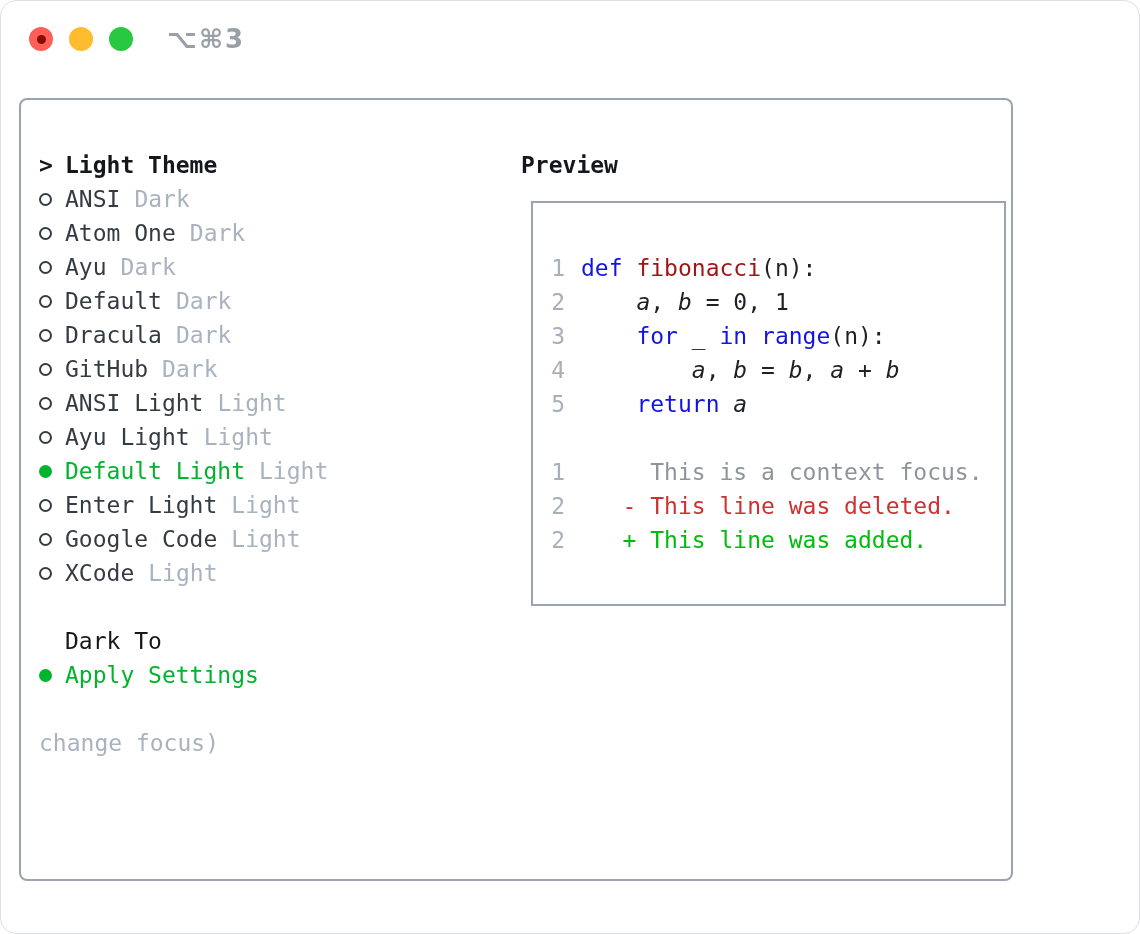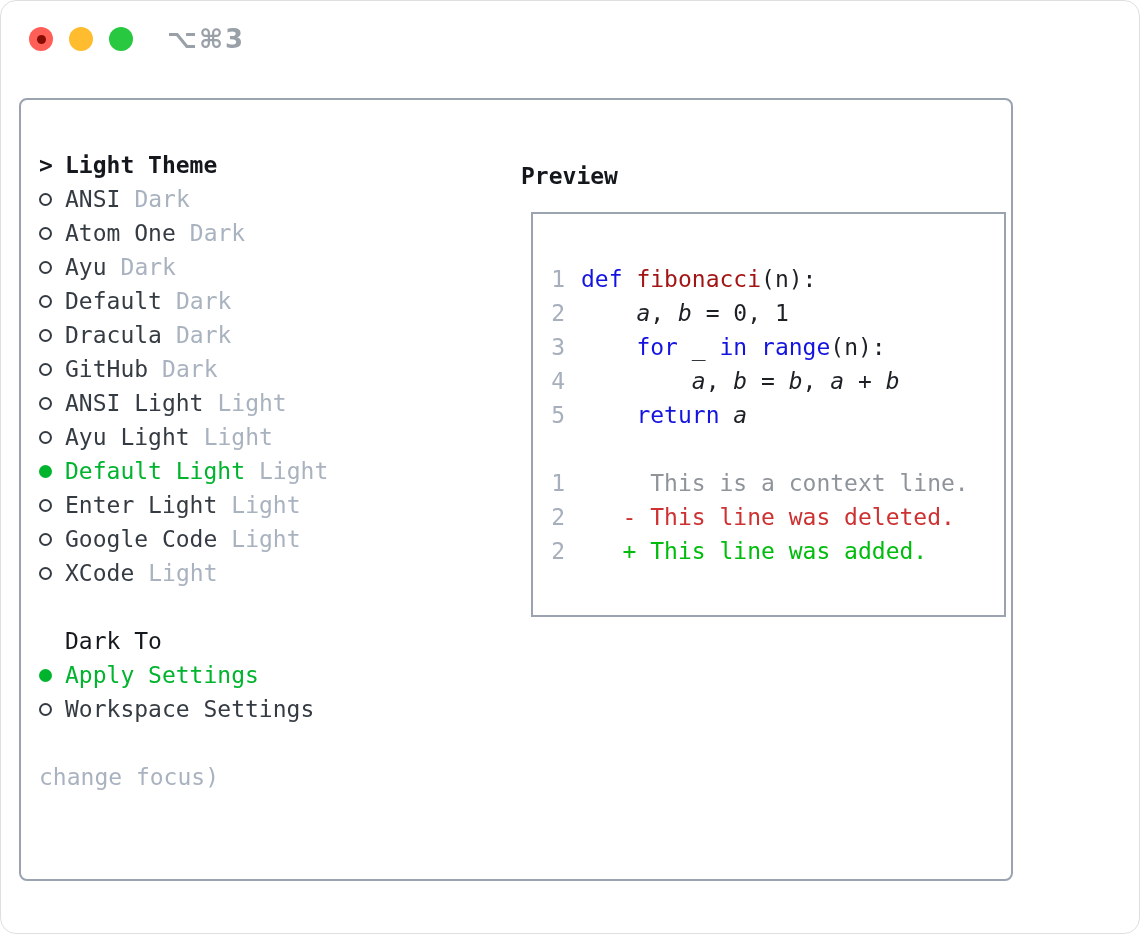--- a/index.html
+++ b/index.html
@@ -58,21 +58,21 @@
   .ring.sel{background:var(--accent-green);border-color:var(--accent-green);}
   .prompt{color:var(--heading);font-weight:bold;}
   .h-bold{font-weight:bold;color:var(--heading);}
   .h-plain{color:var(--heading);}
   .label{color:var(--text-dark);}
   .row.selected .label{color:var(--accent-green);}
   .variant{color:var(--muted);margin-left:14px;}
   .blank{height:34px;}
   .hint{color:var(--muted);}
   
-  .right-pane{position:absolute;left:480px;top:48px;margin-top:11px;}
+  .right-pane{position:absolute;left:480px;top:48px;}
   .preview-heading{font-weight:bold;color:var(--heading);margin-left:20px;height:34px;}
   .preview-box{
     margin-left:30px;margin-top:19px;width:475px;height:405px;
     border:2px solid var(--border);box-sizing:border-box;
     padding:48px 8px 0 18px;overflow:hidden;
   }
   .pline{display:flex;height:34px;white-space:pre;}
   .pline .ln{color:var(--line-number);width:14px;margin-right:16px;text-align:right;flex:none;}
   .tk{color:var(--code-text);}
   .tk-kw{color:var(--keyword-blue);}
@@ -121,21 +121,20 @@
 
       <div class="blank"></div>
 
       <div class="row">
         <span class="gutter"></span>
         <span class="h-plain">Dark To</span>
       </div>
 
       <div id="apply-items">
           <div class="row selected"><span class="gutter"><span class="ring sel"></span></span><span class="label">Apply Settings</span></div>
-          <div class="row"><span class="gutter"><span class="ring"></span></span><span class="label">Workspace Settings</span></div>
         </div>
 
       <div class="blank"></div>
 
       <div class="hint">
         <div class="row">change focus)</div>
       </div>
     </div>
 
     <div class="right-pane">
@@ -143,21 +142,21 @@
       <div class="preview-box">
         <div id="code-lines">
             <div class="pline"><span class="ln">1</span><span class="tk tk-kw">def</span><span class="tk"> </span><span class="tk tk-fn">fibonacci</span><span class="tk">(n):</span></div>
             <div class="pline"><span class="ln">2</span><span class="tk">    </span><span class="tk tk-var">a</span><span class="tk">, </span><span class="tk tk-var">b</span><span class="tk"> = 0, 1</span></div>
             <div class="pline"><span class="ln">3</span><span class="tk">    </span><span class="tk tk-kw">for</span><span class="tk"> _ </span><span class="tk tk-kw">in</span><span class="tk"> </span><span class="tk tk-kw">range</span><span class="tk">(n):</span></div>
             <div class="pline"><span class="ln">4</span><span class="tk">        </span><span class="tk tk-var">a</span><span class="tk">, </span><span class="tk tk-var">b</span><span class="tk"> = </span><span class="tk tk-var">b</span><span class="tk">, </span><span class="tk tk-var">a</span><span class="tk"> + </span><span class="tk tk-var">b</span></div>
             <div class="pline"><span class="ln">5</span><span class="tk">    </span><span class="tk tk-kw">return</span><span class="tk"> </span><span class="tk tk-var">a</span></div>
           </div>
         <div class="blank"></div>
         <div id="diff-lines">
-            <div class="pline"><span class="ln">1</span><span class="d-context">     This is a context line.</span></div>
+            <div class="pline"><span class="ln">1</span><span class="d-context">     This is a context focus.</span></div>
             <div class="pline"><span class="ln">2</span><span class="d-deleted">   - This line was deleted.</span></div>
             <div class="pline"><span class="ln">2</span><span class="d-added">   + This line was added.</span></div>
           </div>
       </div>
     </div>
 
   </div>
 </div>
 
 </body></html>

